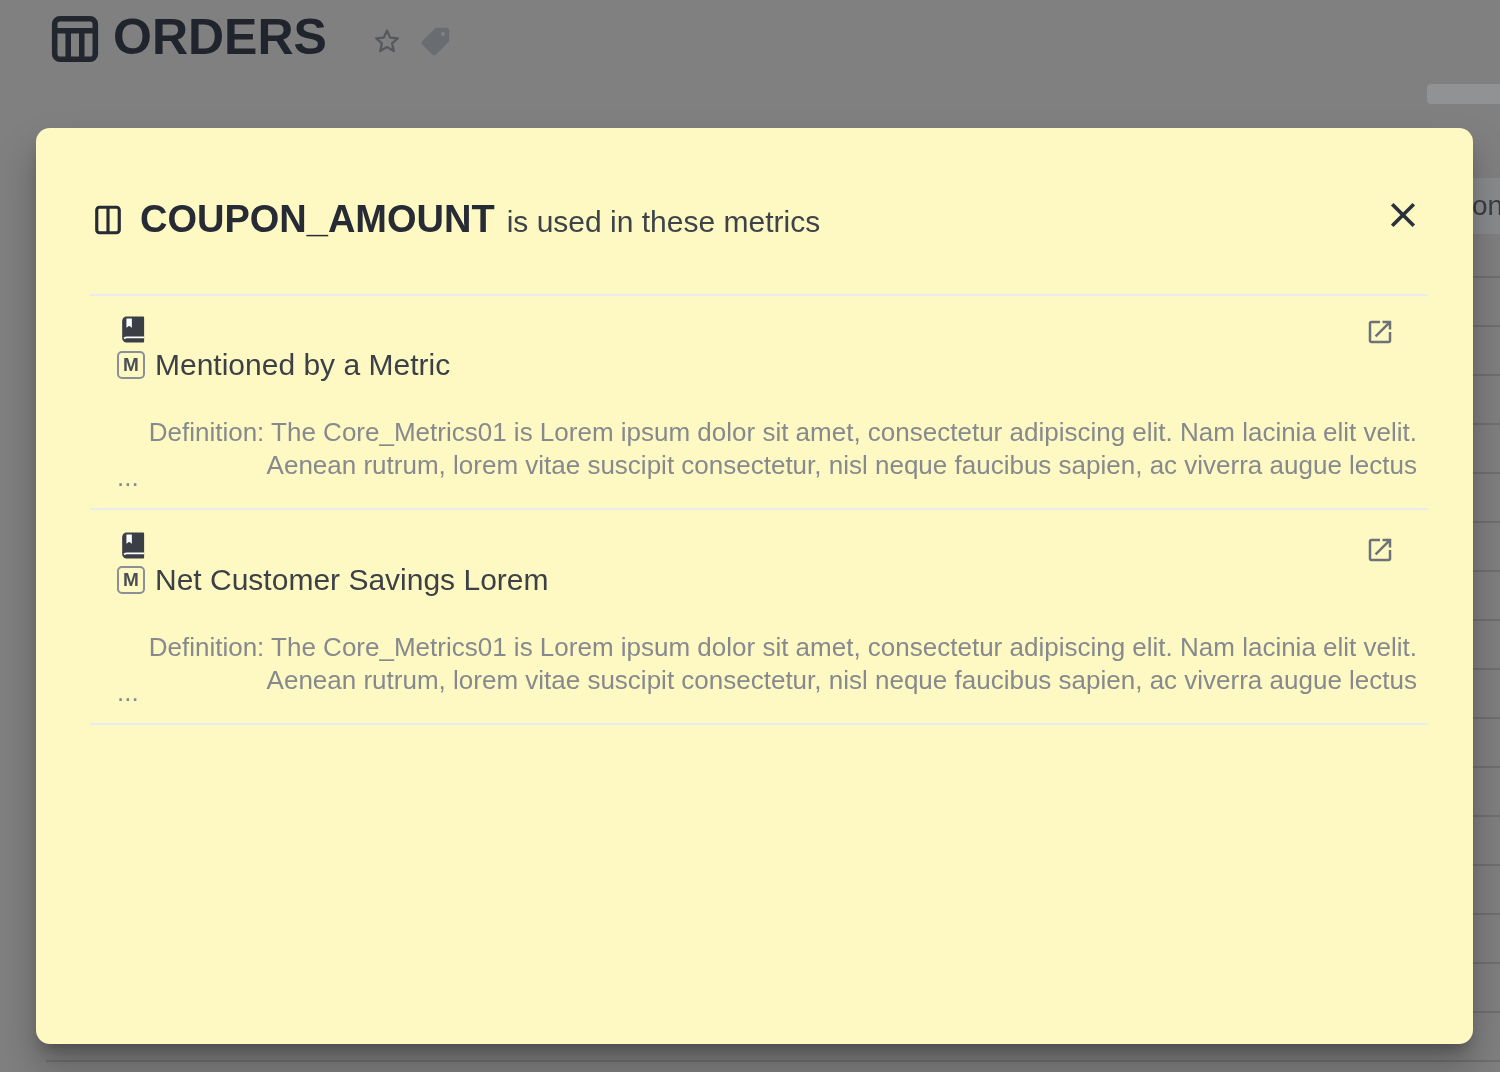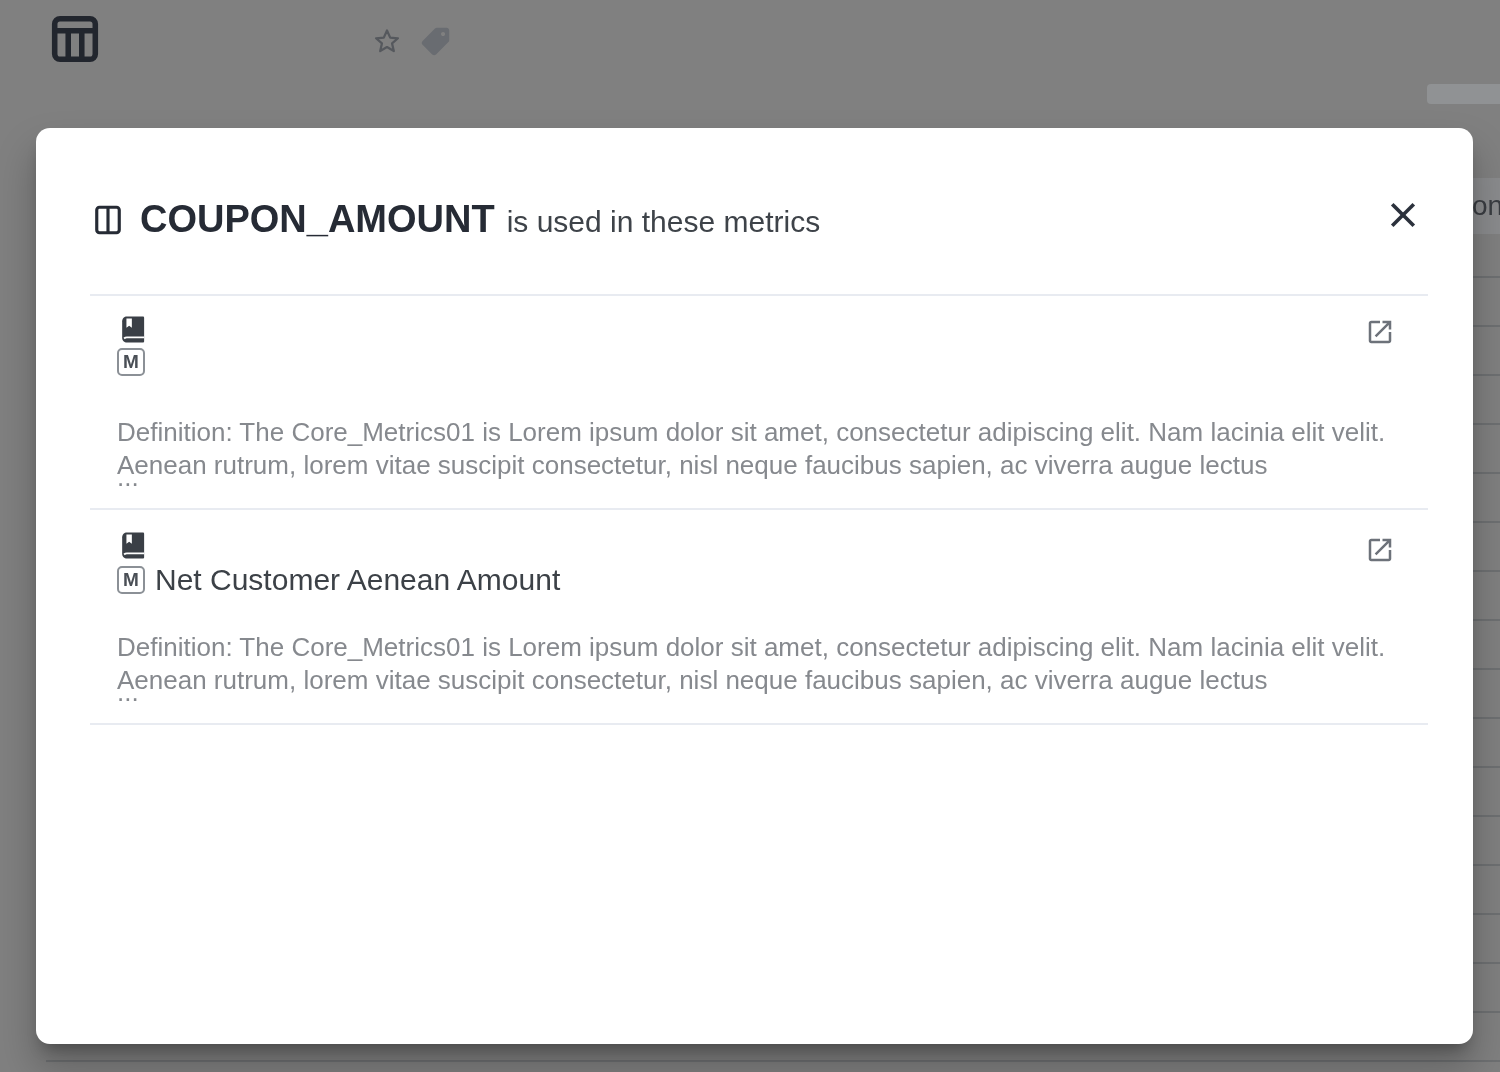--- a/index.html
+++ b/index.html
@@ -36,22 +36,23 @@
     background: repeating-linear-gradient(
       to bottom,
       transparent 0px, transparent 47px,
       #6e7072 47px, #6e7072 49px
     );
   }
 
   
   .modal {
     position: absolute; left: 36px; top: 128px; width: 1437px; height: 916px;
-    background: #ffffff; border-radius: 14px;
+    background: #fef9c3; border-radius: 14px;
     box-shadow: 0 11px 15px -7px rgba(0,0,0,.3), 0 24px 38px 3px rgba(0,0,0,.22);
+    text-align: right;
   }
   .modal-header-icon { position: absolute; left: 54px; top: 73px; width: 36px; height: 38px; color: #262b35; }
   .modal-title-row { position: absolute; left: 104px; top: 70px; white-space: nowrap; }
   .modal-title { font-size: 38px; font-weight: 700; color: #262b35; }
   .modal-subtitle { font-size: 30px; font-weight: 400; color: #3e4349; margin-left: 12px; }
   .modal-close-btn {
     position: absolute; left: 1348px; top: 68px; width: 38px; height: 38px;
     color: #2b313c; cursor: pointer; background: none; border: none; padding: 0;
   }
   .divider { position: absolute; left: 54px; width: 1338px; height: 2px; background: #e8ebf1; }
@@ -91,20 +92,21 @@
 
 <div class="bg-page">
   <span class="bg-title-icon">
     <svg viewBox="0 0 24 24" fill="none" stroke="currentColor" stroke-width="2.3" stroke-linejoin="round">
       <rect x="3.6" y="3.6" width="16.8" height="16.8" rx="2.2"></rect>
       <line x1="3.6" y1="8.6" x2="20.4" y2="8.6"></line>
       <line x1="9.2" y1="8.6" x2="9.2" y2="20.4"></line>
       <line x1="14.8" y1="8.6" x2="14.8" y2="20.4"></line>
     </svg>
   </span>
+  <div class="bg-title">ORDERS</div>
   <span class="bg-star-icon">
     <svg viewBox="0 0 24 24" fill="none" stroke="currentColor" stroke-width="1.7" stroke-linejoin="round">
       <path d="M12 3.4l2.4 5.3 5.8.5-4.4 3.9 1.3 5.7-5.1-3-5.1 3 1.3-5.7-4.4-3.9 5.8-.5z"></path>
     </svg>
   </span>
   <span class="bg-tag-icon">
     <svg viewBox="0 0 24 24" fill="currentColor">
       <path d="M21.4 11.6l-9-9C12 2.2 11.5 2 11 2H4c-1.1 0-2 .9-2 2v7c0 .5.2 1 .6 1.4l9 9c.8.8 2 .8 2.8 0l7-7c.8-.8.8-2 0-2.8zM6.5 8C5.7 8 5 7.3 5 6.5S5.7 5 6.5 5 8 5.7 8 6.5 7.3 8 6.5 8z"></path>
     </svg>
   </span>
@@ -141,20 +143,21 @@
 
   <span class="book-icon book-1">
     <svg viewBox="0 0 24 24">
       <path fill="currentColor" d="M20 2H7.7C5.6 2 4 3.6 4 5.7v12.6C4 20.4 5.6 22 7.7 22H20c.6 0 1-.4 1-1V3c0-.6-.4-1-1-1z"></path>
       <path fill="#ffffff" d="M7.3 3.4h4.2v7.2l-2.1-1.5-2.1 1.5z"></path>
       <path fill="none" stroke="#ffffff" stroke-width="1.5" d="M5.5 19c.6-.6 1.4-.9 2.2-.9H21"></path>
     </svg>
   </span>
   <div class="item-title-row row-1">
     <span class="m-badge">M</span>
+    <span class="item-title">Mentioned by a Metric</span>
   </div>
   <button class="ext-link-btn ext-1">
     <span>
       <svg viewBox="0 0 24 24" fill="currentColor">
         <path d="M19 19H5V5h7V3H5c-1.11 0-2 .9-2 2v14c0 1.1.89 2 2 2h14c1.1 0 2-.9 2-2v-7h-2v7zM14 3v2h3.59l-9.83 9.83 1.41 1.41L19 6.41V10h2V3h-7z"></path>
       </svg>
     </span>
   </button>
   <p class="item-def def-1">Definition: The Core_Metrics01 is Lorem ipsum dolor sit amet, consectetur adipiscing elit. Nam lacinia elit velit. Aenean rutrum, lorem vitae suscipit consectetur, nisl neque faucibus sapien, ac viverra augue lectus</p>
   <div class="item-dots dots-1">...</div>
@@ -163,21 +166,21 @@
 
   <span class="book-icon book-2">
     <svg viewBox="0 0 24 24">
       <path fill="currentColor" d="M20 2H7.7C5.6 2 4 3.6 4 5.7v12.6C4 20.4 5.6 22 7.7 22H20c.6 0 1-.4 1-1V3c0-.6-.4-1-1-1z"></path>
       <path fill="#ffffff" d="M7.3 3.4h4.2v7.2l-2.1-1.5-2.1 1.5z"></path>
       <path fill="none" stroke="#ffffff" stroke-width="1.5" d="M5.5 19c.6-.6 1.4-.9 2.2-.9H21"></path>
     </svg>
   </span>
   <div class="item-title-row row-2">
     <span class="m-badge">M</span>
-    <span class="item-title">Net Customer Aenean Amount</span>
+    <span class="item-title">Net Customer Savings Lorem</span>
   </div>
   <button class="ext-link-btn ext-2">
     <span>
       <svg viewBox="0 0 24 24" fill="currentColor">
         <path d="M19 19H5V5h7V3H5c-1.11 0-2 .9-2 2v14c0 1.1.89 2 2 2h14c1.1 0 2-.9 2-2v-7h-2v7zM14 3v2h3.59l-9.83 9.83 1.41 1.41L19 6.41V10h2V3h-7z"></path>
       </svg>
     </span>
   </button>
   <p class="item-def def-2">Definition: The Core_Metrics01 is Lorem ipsum dolor sit amet, consectetur adipiscing elit. Nam lacinia elit velit. Aenean rutrum, lorem vitae suscipit consectetur, nisl neque faucibus sapien, ac viverra augue lectus</p>
   <div class="item-dots dots-2">...</div>

